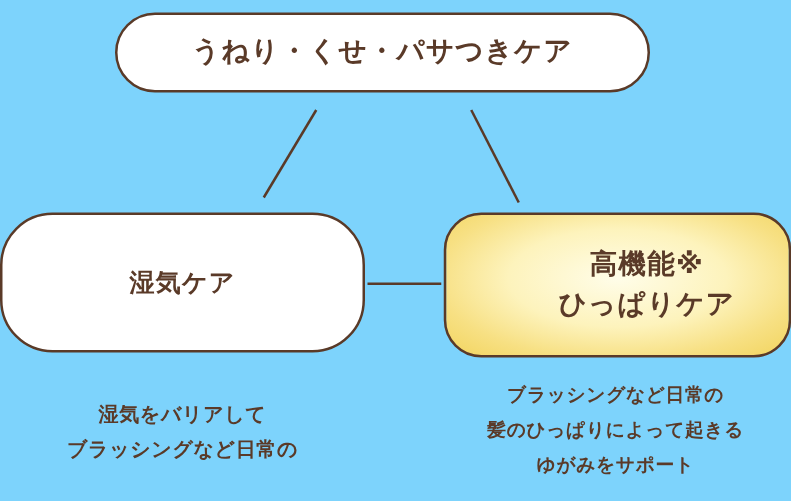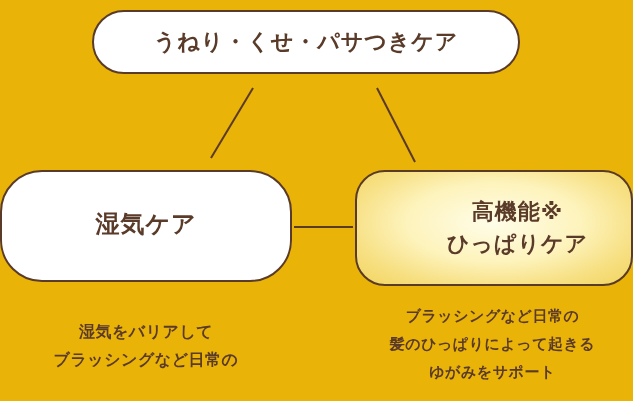--- a/index.html
+++ b/index.html
@@ -5,21 +5,21 @@
   html, body {
     margin: 0;
     padding: 0;
     background: #ffffff;
     font-family: "DejaVu Sans", "Liberation Sans", sans-serif;
   }
   .canvas {
     position: relative;
     width: 633px;
     height: 401px;
-    background: #eab308;
+    background: #7dd3fc;
     overflow: hidden;
     color: #5a3a28;
   }
   .connectors {
     position: absolute;
     left: 0;
     top: 0;
     width: 633px;
     height: 401px;
     pointer-events: none;
@@ -49,21 +49,21 @@
     border-radius: 34px;
   }
   .top-box .label { font-size: 22px; }
   .left-box {
     left: 0px;
     top: 170px;
     width: 292px;
     height: 112px;
     border-radius: 42px;
   }
-  .left-box .label { font-size: 24px; font-family: Liberation Mono, monospace; }
+  .left-box .label { font-size: 20px; }
   .right-box {
     left: 355px;
     top: 170px;
     width: 278px;
     height: 116px;
     border-radius: 30px;
     background: radial-gradient(ellipse at 50% 45%, #fffde9 0%, #fdf3bc 45%, #f7e083 75%, #f2d45e 100%);
     padding-left: 47px;
   }
   .right-box .label { font-size: 22px; }

